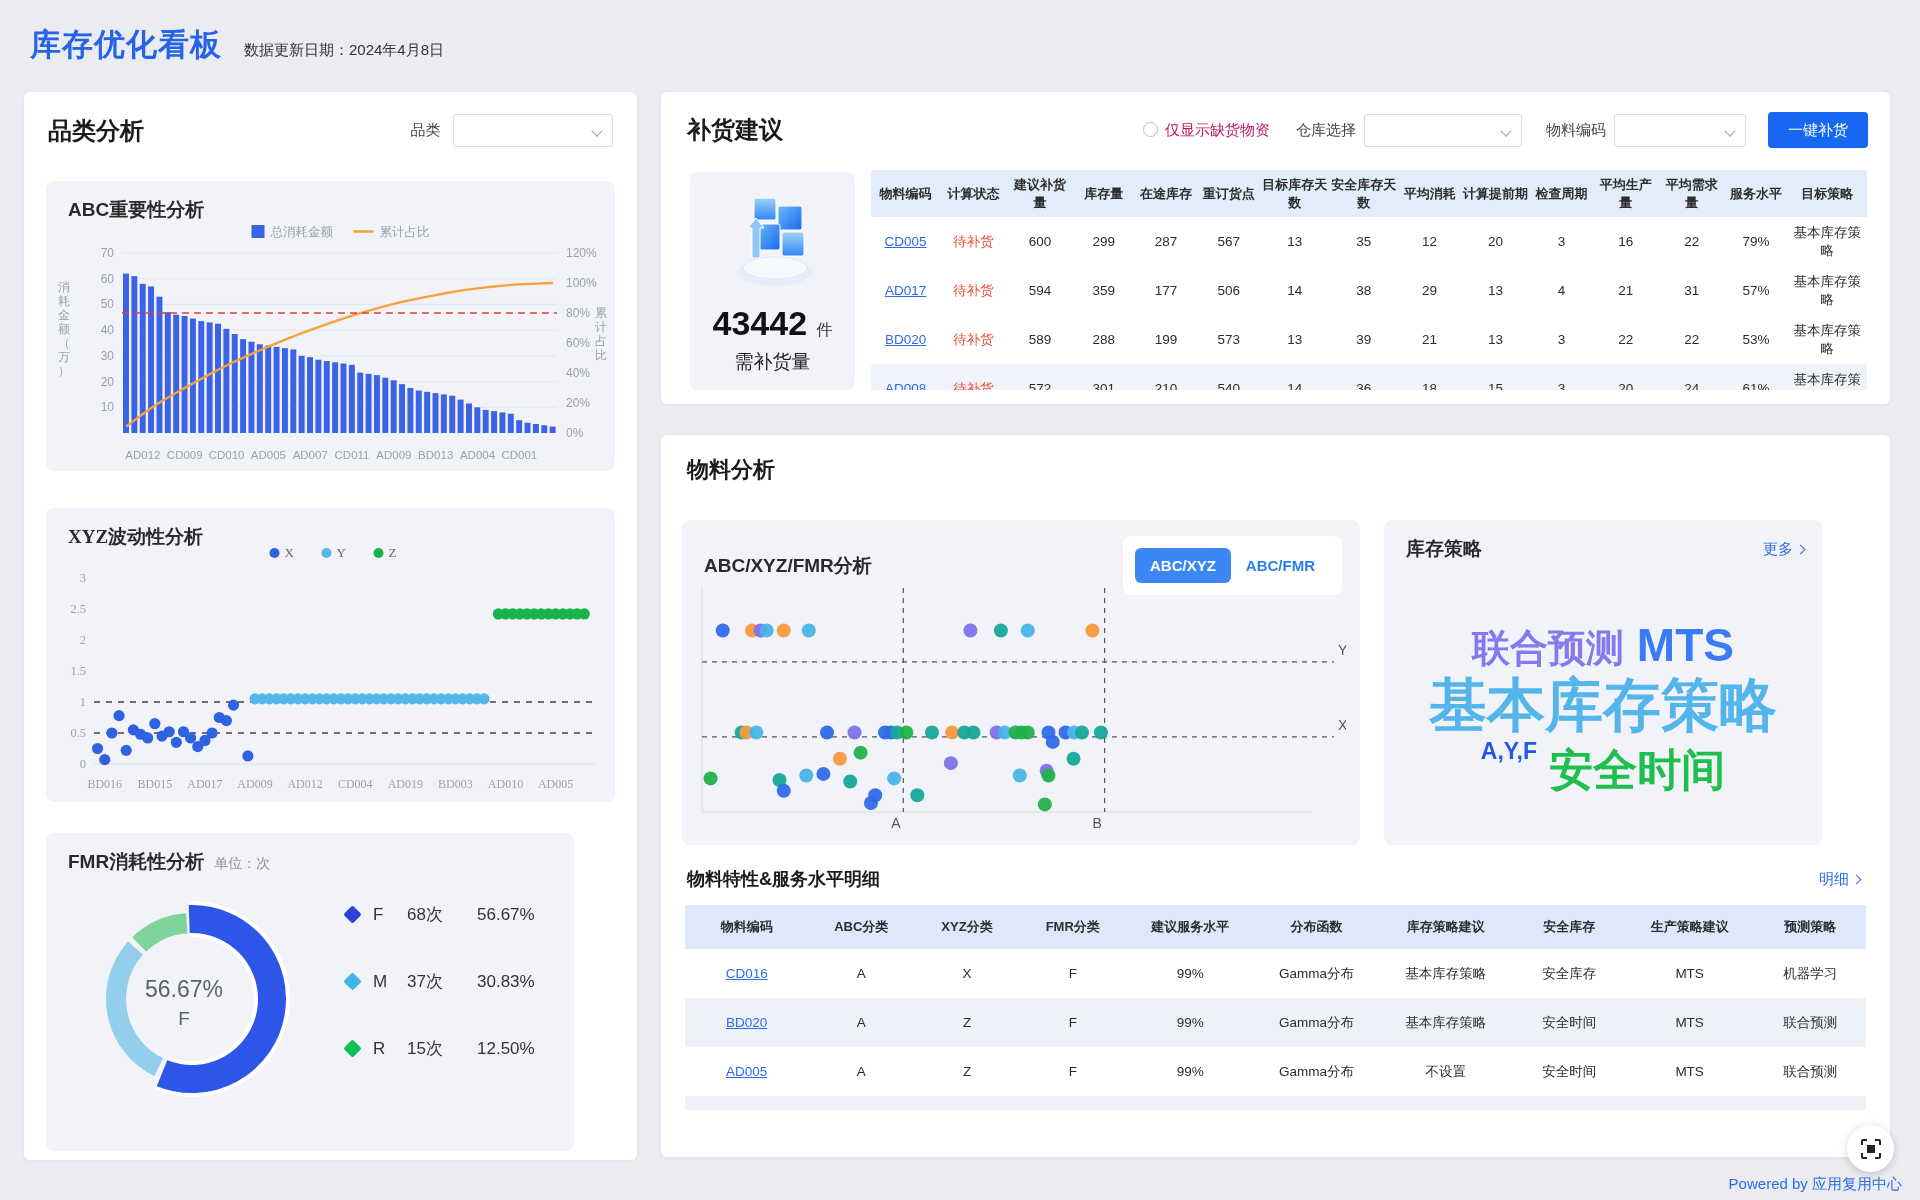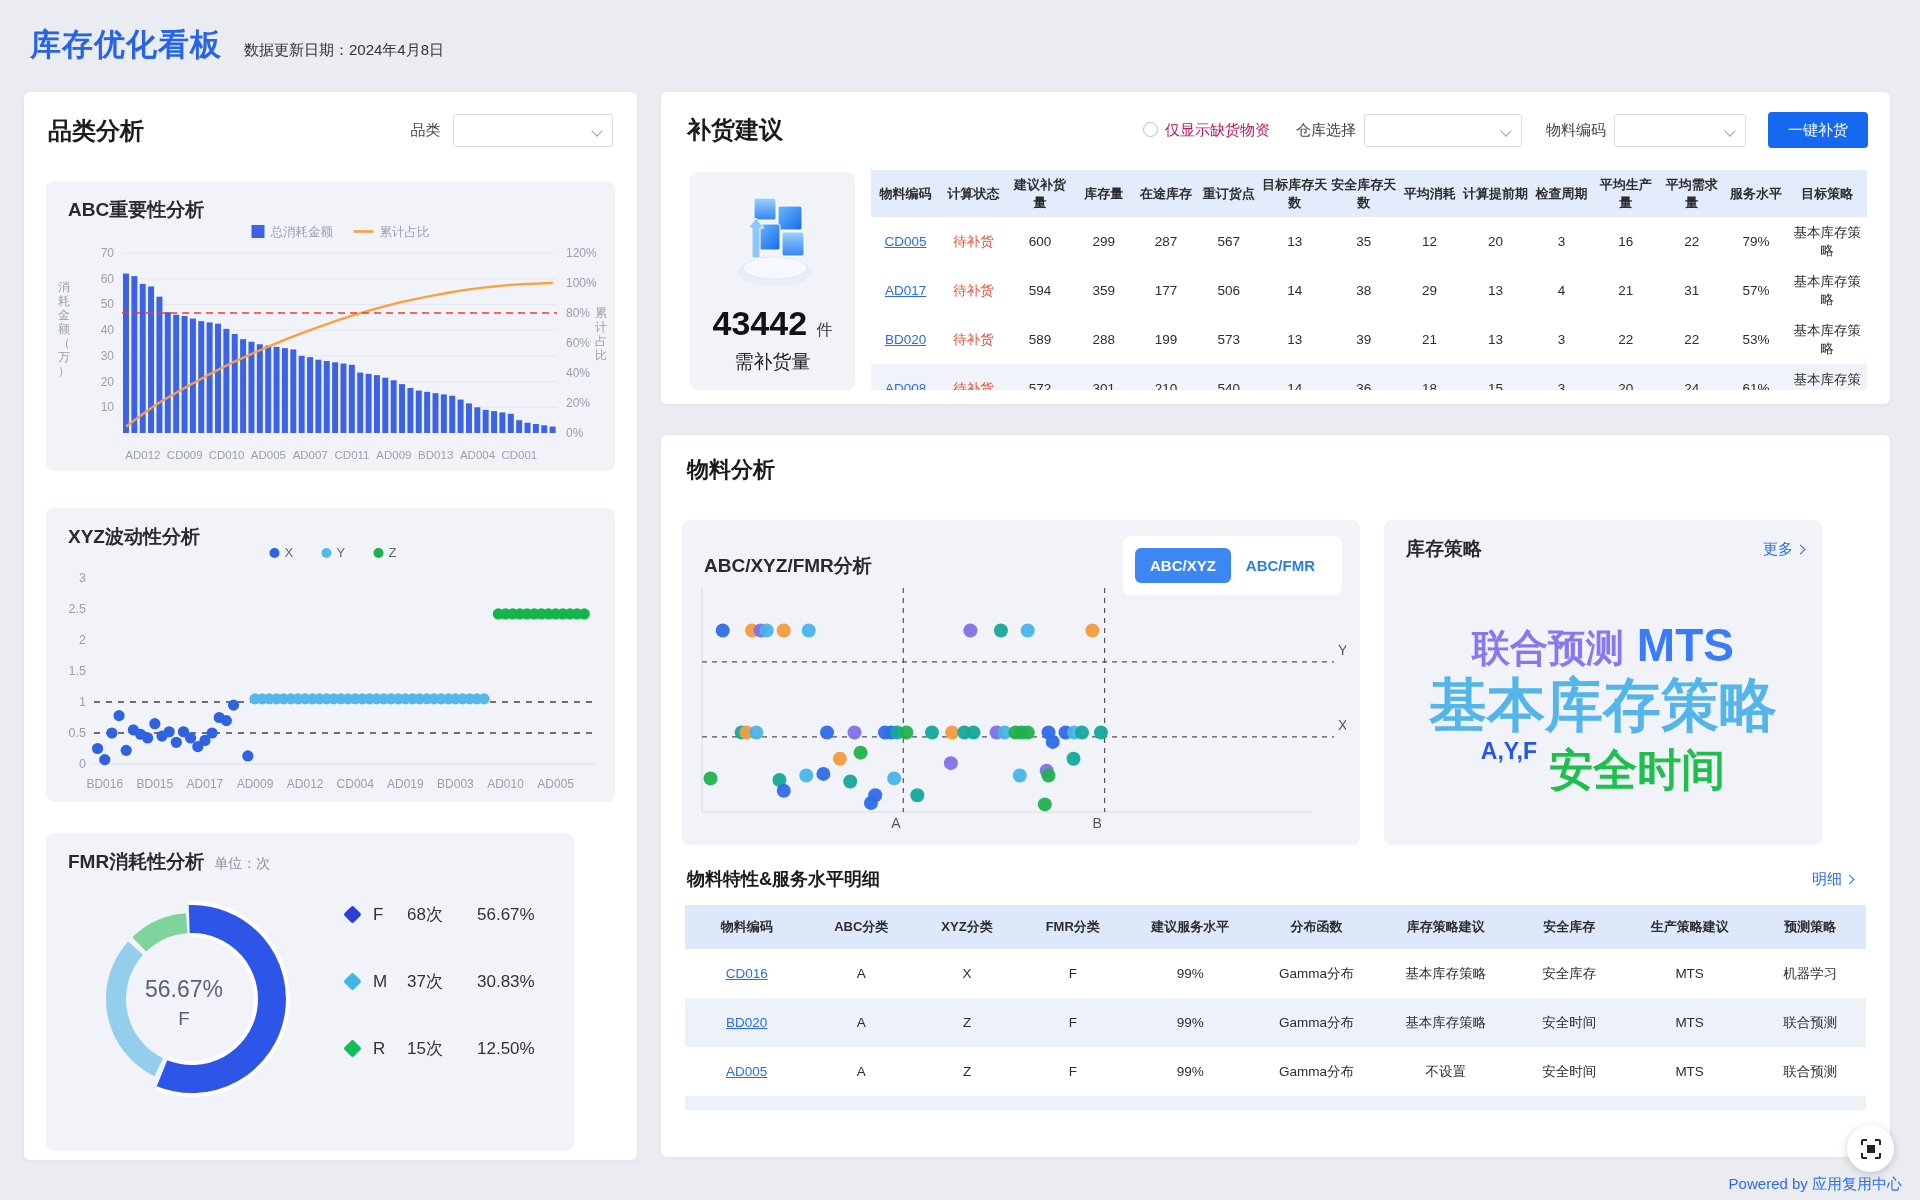--- a/index.html
+++ b/index.html
@@ -67,21 +67,21 @@
   .tg-on { background:#3d87f5; color:#fff; }
   .tg-off { background:#fff; color:#2b7de8; }
 
   .more-link { color:#2b6cea; font-size:15px; cursor:pointer; }
   .more-link .arr { display:inline-block; width:7px; height:7px; border-right:1.8px solid #2b6cea; border-top:1.8px solid #2b6cea; transform:rotate(45deg); margin-left:4px; vertical-align:1px; }
 
   .cloud { position:absolute; left:0; right:0; top:70px; bottom:20px; display:flex; flex-direction:column; align-items:center; justify-content:center; }
   .cloud .ln { white-space:nowrap; line-height:1.15; }
   .cloud span { font-weight:bold; }
 
-  .detail-head { position:absolute; left:26px; right:37px; top:432px; display:flex; justify-content:space-between; align-items:center; }
+  .detail-head { position:absolute; left:26px; right:30px; top:432px; display:flex; justify-content:space-between; align-items:center; }
   .detail-title { font-size:18px; font-weight:bold; color:#1b1b1b; }
 
   .hscroll { position:absolute; left:24px; right:62px; top:700px; height:15px; background:#fff; border-radius:8px; }
 
   
   .chart { position:absolute; }
 
   
   .fmr-legend { position:absolute; left:300px; top:70px; }
   .fmr-row { display:flex; align-items:center; margin-bottom:44px; font-size:17px; color:#333; }
@@ -213,21 +213,21 @@
           <text x="553" y="108" text-anchor="middle" font-size="12" fill="#9aa0ab">计</text>
           <text x="553" y="122" text-anchor="middle" font-size="12" fill="#9aa0ab">占</text>
           <text x="553" y="136" text-anchor="middle" font-size="12" fill="#9aa0ab">比</text>
           <rect x="203.5" y="2" width="13" height="13" fill="#3c63e6"></rect>
           <text x="222.5" y="13" font-size="12.5" fill="#98a0ab">总消耗金额</text>
           <line x1="305.5" x2="325.5" y1="8.5" y2="8.5" stroke="#f7a13f" stroke-width="2.6"></line>
           <text x="331.5" y="13" font-size="12.5" fill="#98a0ab">累计占比</text>
         </svg></div>
   </div>
 
-  <div class="panel" style="left:22px; top:416px; width:569px; height:294px;">
+  <div class="panel" style="left:22px; top:416px; width:569px; height:294px;font-family:Liberation Serif, serif;">
     <div class="sub-title" style="position:absolute; left:22px; top:16px;">XYZ波动性分析</div>
     <div class="chart" style="left:2px; top:36px;" id="xyzchart"><svg width="563" height="252" viewBox="0 0 563 252">
           <text x="38" y="224" text-anchor="end" font-size="12.5" fill="#9aa0ab">0</text>
           <text x="38" y="193" text-anchor="end" font-size="12.5" fill="#9aa0ab">0.5</text>
           <text x="38" y="162" text-anchor="end" font-size="12.5" fill="#9aa0ab">1</text>
           <text x="38" y="131" text-anchor="end" font-size="12.5" fill="#9aa0ab">1.5</text>
           <text x="38" y="100" text-anchor="end" font-size="12.5" fill="#9aa0ab">2</text>
           <text x="38" y="69" text-anchor="end" font-size="12.5" fill="#9aa0ab">2.5</text>
           <text x="38" y="38" text-anchor="end" font-size="12.5" fill="#9aa0ab">3</text>
           <line x1="46" x2="547" y1="220" y2="220" stroke="#dde0e8"></line>

